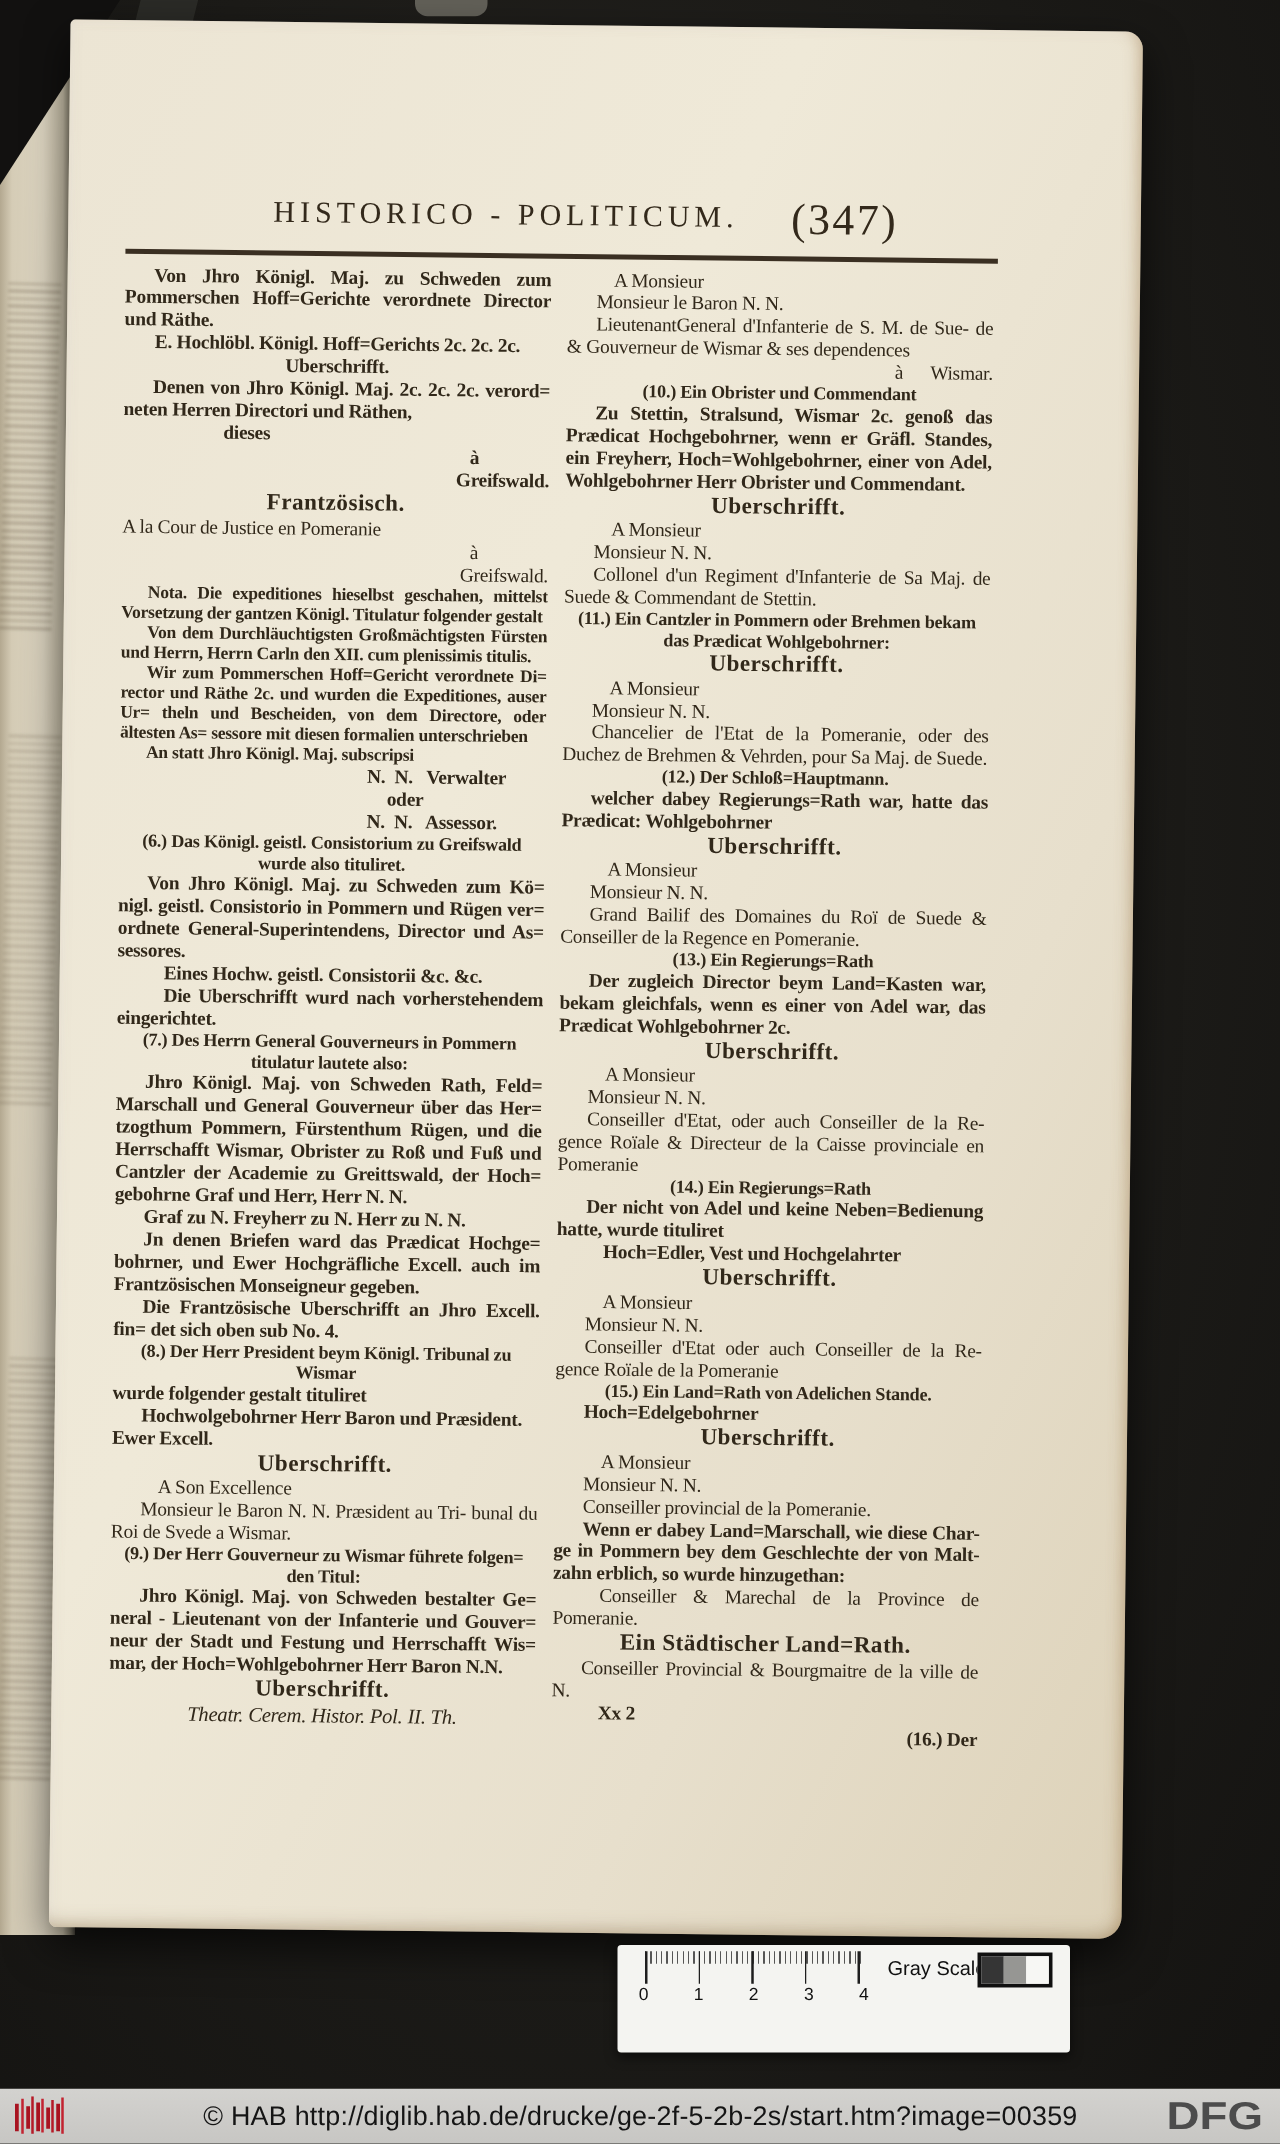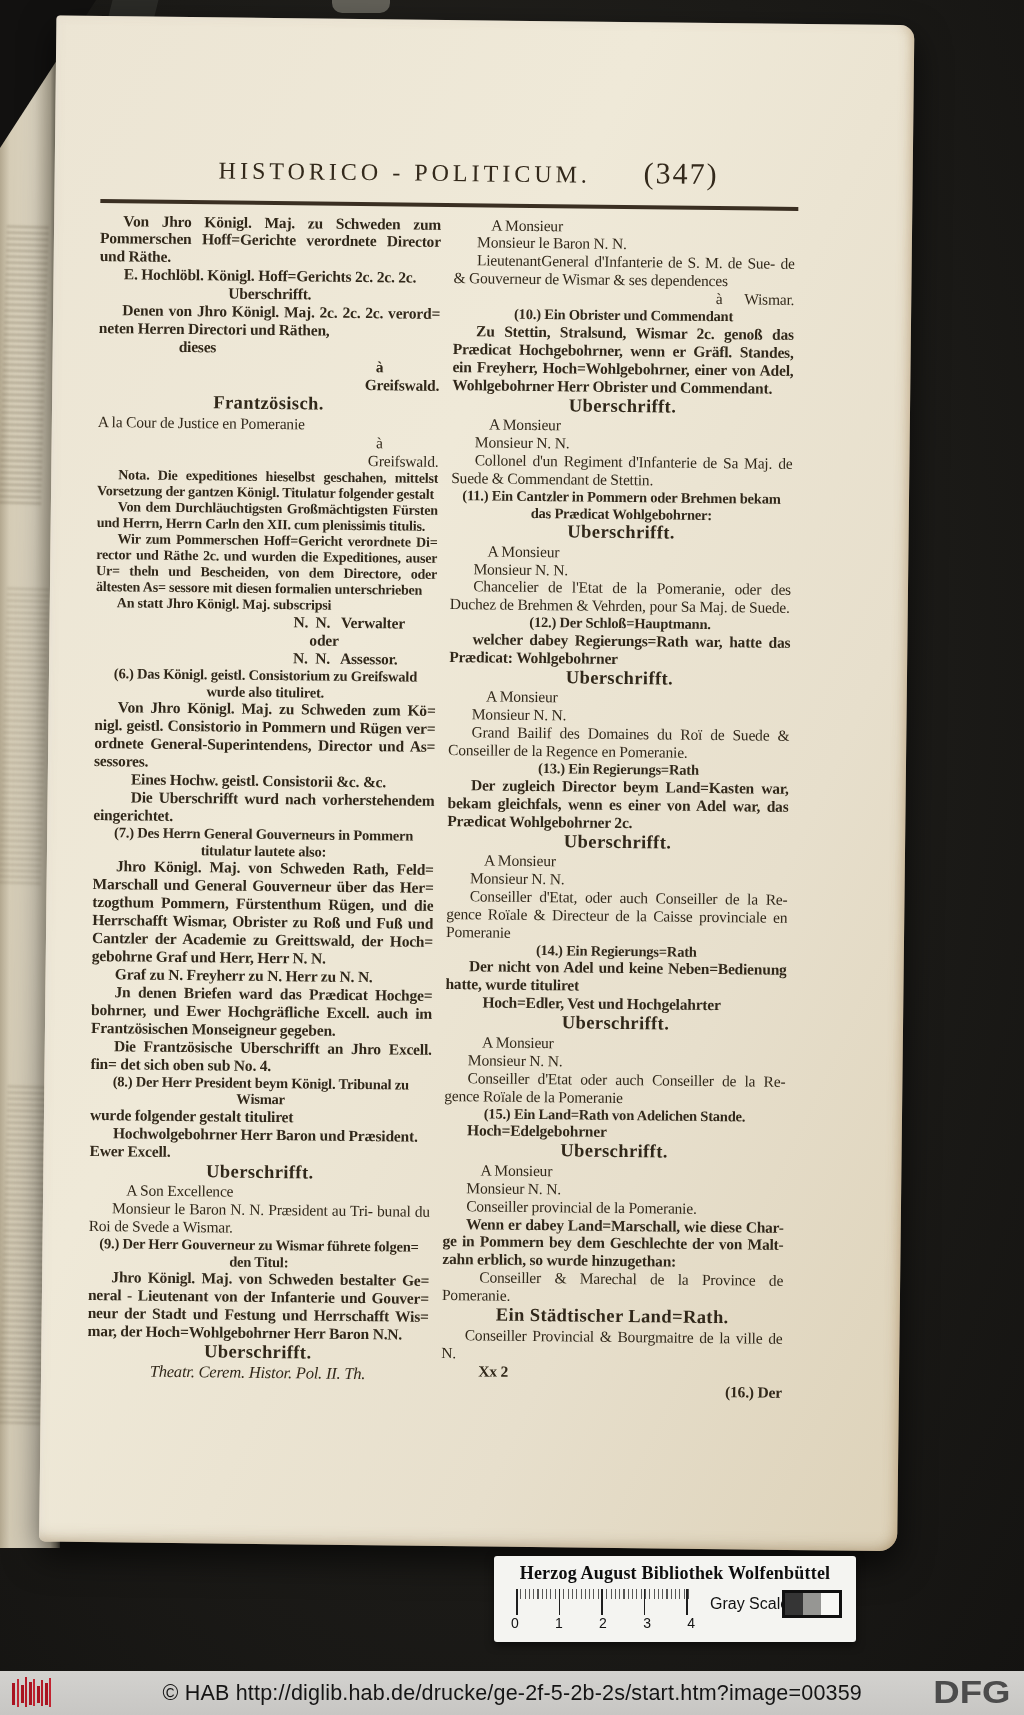--- a/index.html
+++ b/index.html
@@ -30,21 +30,21 @@
     border-radius:4px 14px 18px 6px;
     transform:rotate(0.65deg);transform-origin:40px 40px;
     box-shadow:0 14px 34px rgba(0,0,0,.65),
       inset -7px 0 14px -6px rgba(150,110,60,.45),
       inset 0 -9px 16px -8px rgba(120,95,60,.40),
       inset 3px 3px 10px -4px rgba(255,255,255,.55);}
   .content{position:absolute;left:46px;top:140px;width:698px;color:#31281a;}
   .hdr{position:relative;height:40px;}
   .hdr .title{position:absolute;left:118px;width:348px;top:0;text-align:center;
     font-size:24px;letter-spacing:4px;white-space:nowrap;color:#33291b;}
-  .hdr .pgnum{position:absolute;right:80px;top:-6px;font-size:30px;letter-spacing:2px;color:#33291b;}
+  .hdr .pgnum{position:absolute;right:80px;top:-6px;font-size:35px;letter-spacing:2px;color:#33291b;}
   .rule{height:3.5px;background:#3a2f22;margin-top:3px;
     box-shadow:0 -4px 0 -2.6px rgba(58,47,34,.35);}
   .cols{display:flex;gap:13px;margin-top:9px;}
   .col{width:341px;font-size:15.5px;line-height:1.16;letter-spacing:-0.2px;overflow:hidden;}
   .col p{margin:0;}
   .g{font-weight:700}
   .f{font-weight:400}
   .j{text-align:justify}
   .c{text-align:center}
   .r{text-align:right}
@@ -198,21 +198,20 @@
             <p class="para g c big">Ein Städtischer Land=Rath.</p>
             <p class="para f j ind">Conseiller Provincial &amp; Bourgmaitre de la ville de N.</p>
             <p class="para g ind2 sigline">Xx   2</p>
             <p class="para g r lift">(16.) Der</p>
           </div>
       </div>
     </div>
   </div>
 
   <div class="card">
-    <div class="card-title">Herzog August Bibliothek Wolfenbüttel</div>
     <div class="card-row">
       <div class="ruler">
         <div class="mm"></div>
         <i class="cmt cmt1"></i>
         <i class="cmt cmt2"></i>
         <i class="cmt cmt3"></i>
         <i class="cmt cmt4"></i>
         <i class="cmt cmt5"></i>
         <div class="nums">
 

